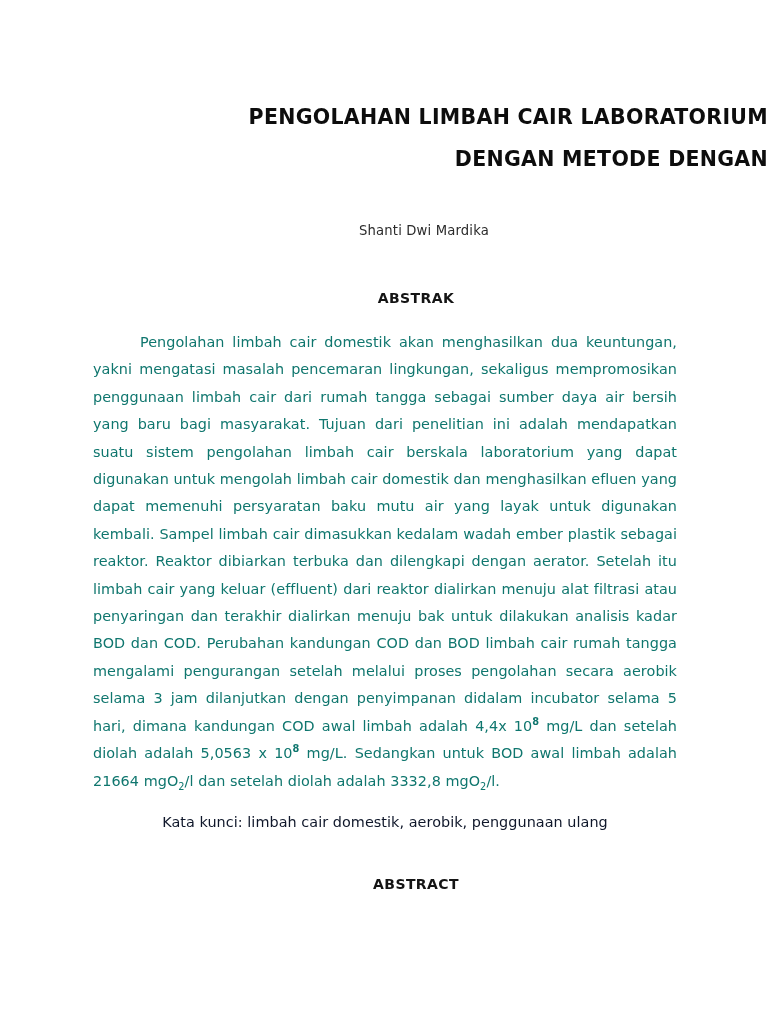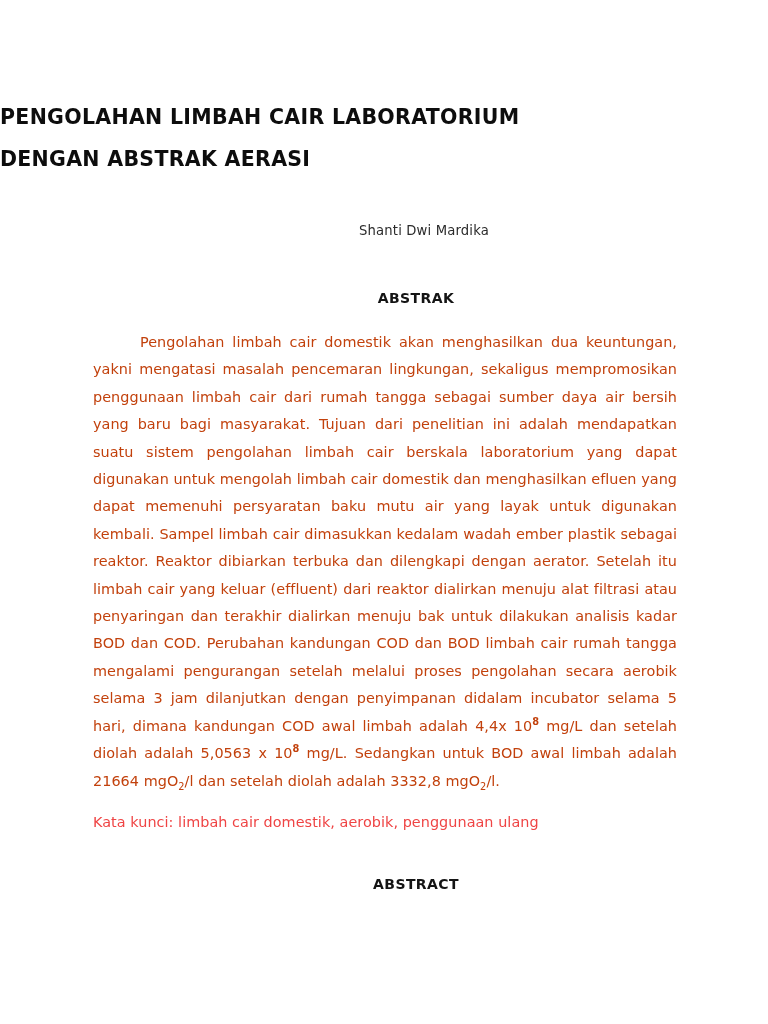--- a/index.html
+++ b/index.html
@@ -23,21 +23,21 @@
     overflow: hidden;
     margin: 0 auto;
   }
 
   
   .title-block {
     position: absolute;
     left: 0;
     top: 96px;
     width: 768px;
-    text-align: left;
+    text-align: right;
   }
 
   .doc-title-line {
     font-family: "DejaVu Sans", sans-serif;
     font-weight: bold;
     font-size: 20.5px;
     line-height: 42px;
     letter-spacing: 0.3px;
     color: #0d0d0d;
     white-space: nowrap;
@@ -79,41 +79,41 @@
   
   .abstract-body {
     position: absolute;
     left: 93px;
     top: 329px;
     width: 584px;
     font-size: 14.4px;
     line-height: 27.4px;
     text-align: justify;
     text-justify: inter-word;
-    color: #c2410c;
+    color: #0f766e;
     letter-spacing: 0.05px;
   }
 
   .abstract-body p {
     margin: 0;
   }
 
   .abstract-body p.indented {
     text-indent: 47px;
   }
 
   .keywords {
     position: absolute;
     left: 93px;
     top: 809px;
     width: 584px;
     font-size: 14.4px;
     line-height: 27.4px;
-    text-align: left;
-    color: #ef4444;
+    text-align: center;
+    color: #0f172a;
     letter-spacing: 0.05px;
   }
 
   sup {
     font-size: 0.68em;
     vertical-align: super;
     line-height: 0;
     font-weight: bold;
   }
 
@@ -123,21 +123,21 @@
     line-height: 0;
   }
 </style>
 </head>
 <body>
 
 <div class="page">
 
   <div class="title-block">
     <div class="doc-title-line">PENGOLAHAN LIMBAH CAIR LABORATORIUM</div>
-    <div class="doc-title-line">DENGAN ABSTRAK AERASI</div>
+    <div class="doc-title-line">DENGAN METODE DENGAN</div>
   </div>
 
   <div class="author-block">
     <div class="author-line">Shanti Dwi Mardika</div>
   </div>
 
   <div class="section-heading heading-abstrak">ABSTRAK</div>
 
   <div class="abstract-body">
     <p class="indented"><span>Pengolahan limbah cair domestik akan menghasilkan dua keuntungan, yakni mengatasi masalah pencemaran lingkungan, sekaligus mempromosikan penggunaan limbah cair dari rumah tangga sebagai sumber daya air bersih yang baru bagi masyarakat. Tujuan dari penelitian ini adalah mendapatkan suatu sistem pengolahan limbah cair berskala laboratorium yang dapat digunakan untuk mengolah limbah cair domestik dan menghasilkan efluen yang dapat memenuhi persyaratan baku mutu air yang layak untuk digunakan kembali. Sampel limbah cair dimasukkan kedalam wadah ember plastik sebagai reaktor. Reaktor dibiarkan terbuka dan dilengkapi dengan aerator. Setelah itu limbah cair yang keluar (effluent) dari reaktor dialirkan menuju alat filtrasi atau penyaringan dan terakhir dialirkan menuju bak untuk dilakukan analisis kadar BOD dan COD. Perubahan kandungan COD dan BOD limbah cair rumah tangga mengalami pengurangan setelah melalui proses pengolahan secara aerobik selama 3 jam dilanjutkan dengan penyimpanan didalam incubator selama 5 hari, dimana kandungan COD awal limbah adalah 4,4x 10</span><sup>8</sup><span> mg/L dan setelah diolah adalah 5,0563 x 10</span><sup>8</sup><span> mg/L. Sedangkan untuk BOD awal limbah adalah 21664 mgO</span><sub>2</sub><span>/l dan setelah diolah adalah 3332,8 mgO</span><sub>2</sub><span>/l.</span></p>

